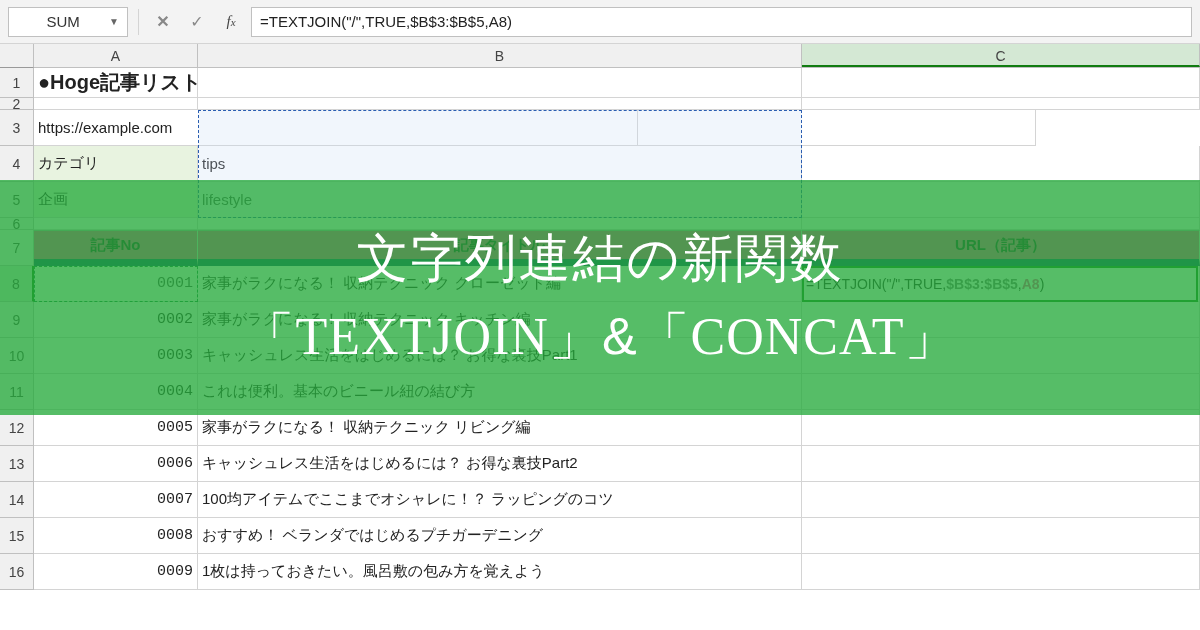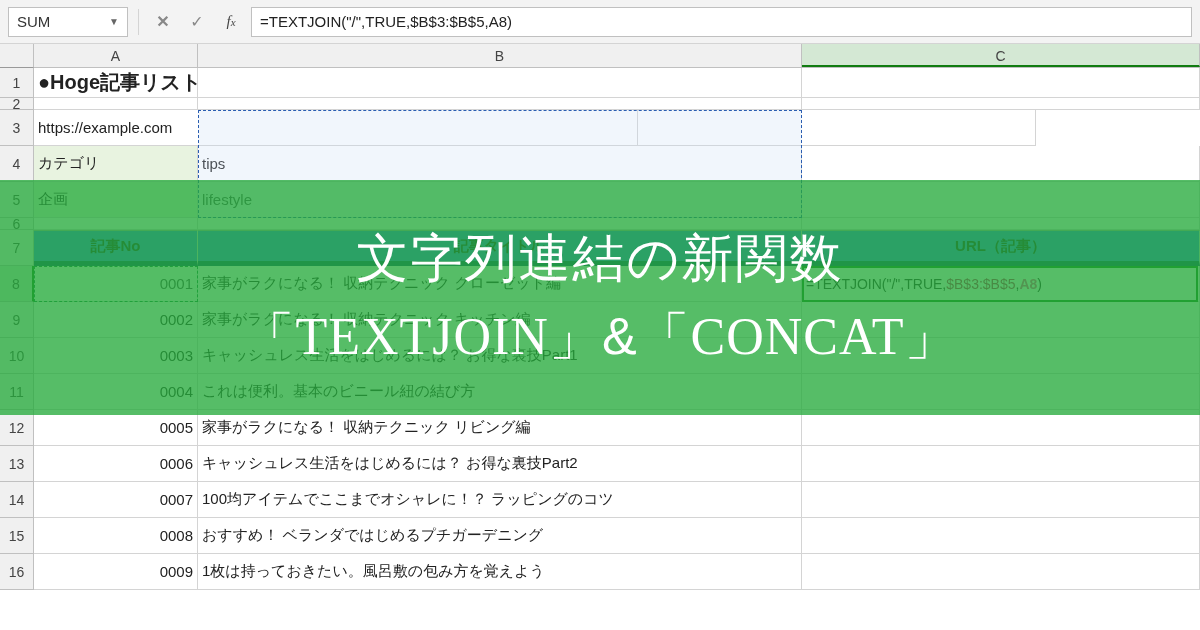--- a/index.html
+++ b/index.html
@@ -13,20 +13,21 @@
   position: relative;
 }
 .formula-bar {
   display: flex;
   align-items: center;
   height: 44px;
   border-bottom: 1px solid #d4d4d4;
   background: #f3f3f3;
   padding: 6px 8px;
   gap: 6px;
+  text-align: center;
 }
 .name-box {
   width: 120px;
   height: 30px;
   background: #fff;
   border: 1px solid #c0c0c0;
   display: flex;
   align-items: center;
   padding: 0 8px;
   position: relative;
@@ -114,37 +115,37 @@
   position: relative;
 }
 .ca { width: 164px; }
 .cb { width: 604px; }
 .cc { width: 398px; }
 .h-tall { height: 30px; }
 .h-short { height: 12px; }
 .h-norm { height: 36px; }
 .title-cell { font-size: 20px; font-weight: bold; }
 .lbl-green { background: #e8f3e0; }
-.hdr-green { background: #3b82f6; text-align: left; justify-content:center; font-weight:bold; border-top:1px solid #aaa; border-bottom:5px solid #0c4a6e;}
-.num-right { justify-content: flex-end; }
+.hdr-green { background: #ec4899; text-align: left; justify-content:center; font-weight:bold; border-top:1px solid #aaa; border-bottom:7px solid #0c4a6e;}
+.num-right { justify-content: flex-end; font-family: Liberation Mono, monospace; }
 .range-box {
   position: absolute;
   border: 1.5px dashed #2a5db0;
   background: rgba(200,220,245,0.25);
   pointer-events: none;
 }
 .active-cell-border {
   position:absolute;
   border:2px solid #107c10;
   pointer-events:none;
 }
 .c8-formula {
   font-size:14px;
 }
-.c8-formula .ref-blue { color:#be185d; }
+.c8-formula .ref-blue { color:#737373;font-weight:bold; }
 .c8-formula .ref-green { color:#ec4899;font-weight:bold; }
 .overlay-banner {
   position: absolute;
   left: 0; right: 0;
   top: 180px;
   height: 235px;
   background: rgba(38,170,60,0.78);
   display: flex;
   flex-direction: column;
   align-items: center;

